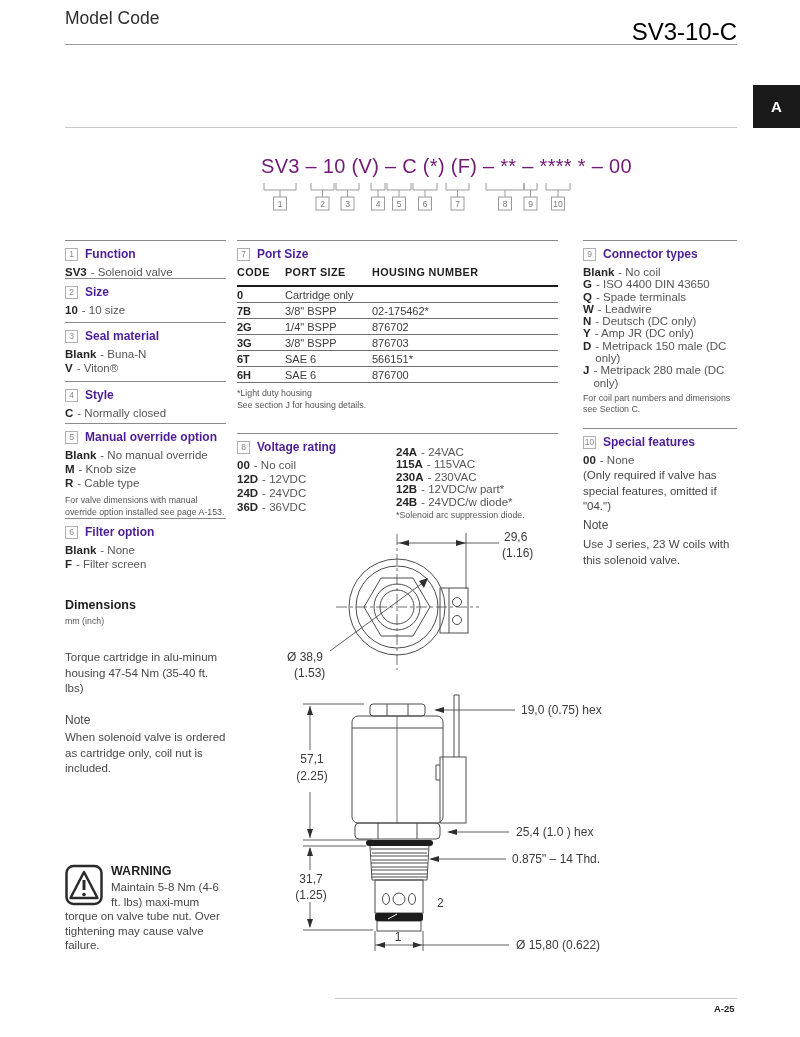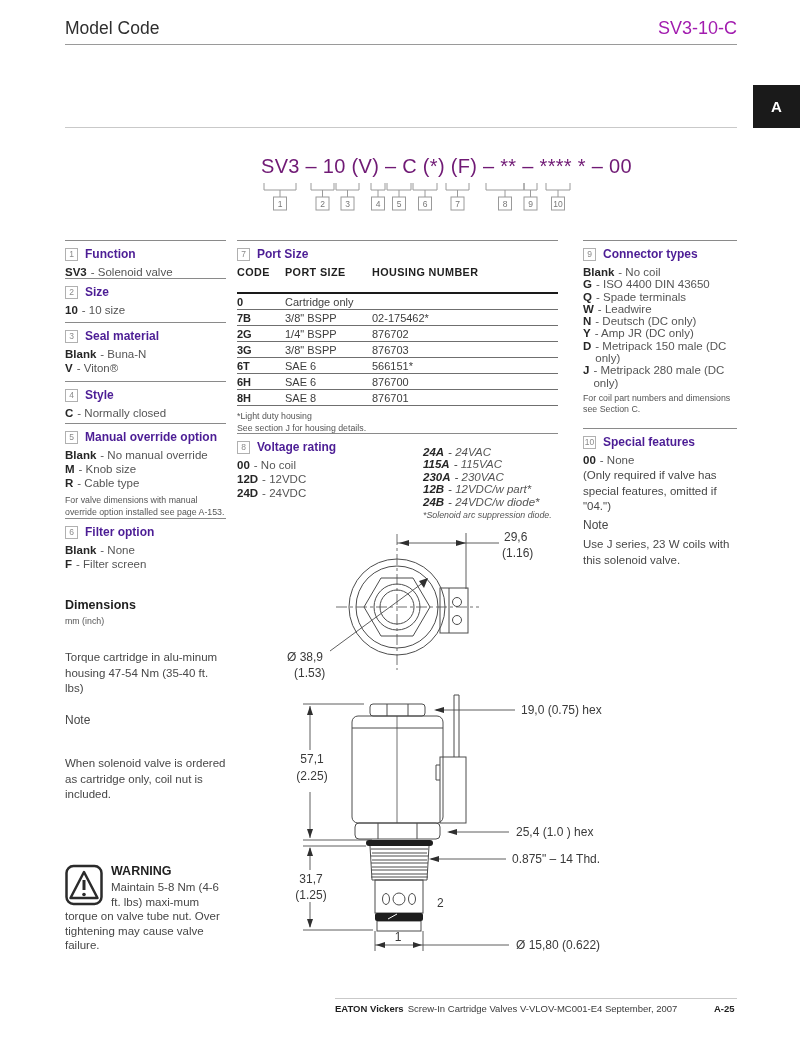--- a/index.html
+++ b/index.html
@@ -1,21 +1,21 @@
 <!DOCTYPE html>
 <html><head>
 <meta charset="utf-8">
 <style>
   html,body { margin:0; padding:0; background:#fff; }
   .page { position:relative; width:800px; height:1037px; background:#fff;
           font-family:"Liberation Sans",sans-serif; color:#333; overflow:hidden; }
 
   
-  .hdr-left  { position:absolute; left:65px; top:18px; font-size:17.5px; color:#2e2e2e; }
-  .hdr-right { position:absolute; right:63px; top:18px; font-size:18px; color:#a21caf; }
+  .hdr-left  { position:absolute; left:65px; top:8px; font-size:17.5px; color:#2e2e2e; }
+  .hdr-right { position:absolute; right:63px; top:18px; font-size:24px; color:#000000; }
   .rule-header { position:absolute; left:65px; top:44px; width:672px; border-top:1px solid #9a9a9a; }
   .rule-sub    { position:absolute; left:65px; top:127px; width:672px; border-top:1px solid #c9c9c9; }
   .tab-a { position:absolute; left:753px; top:85px; width:47px; height:43px; background:#1a1a1a;
            color:#fff; font-weight:bold; font-size:15px; display:flex; align-items:center; justify-content:center; }
 
   
   .mc-string { position:absolute; left:261px; top:155px; font-size:20px; font-weight:normal;
                letter-spacing:.3px; color:#701a75; white-space:nowrap; }
   #mc-brackets { position:absolute; left:250px; top:178px; width:340px; height:42px; }
 
@@ -33,28 +33,28 @@
 
   .entry { display:flex; gap:4px; font-size:11.5px; line-height:13px; margin-bottom:1px; color:#555; }
   .entry .code { font-weight:bold; color:#262626; white-space:nowrap; }
   .entry .desc { flex:1; }
   .col-right .entry { line-height:12.3px; margin-bottom:0; }
   .smallnote { font-size:8.8px; color:#555; line-height:11.5px; margin-top:5px; }
 
   
   .tbl { width:321px; margin-top:3px; }
   .tbl-head, .tr { display:grid; grid-template-columns:48px 87px 1fr; }
-  .tbl-head { border-bottom:2px solid #1a1a1a; padding-bottom:14px; font-weight:bold;
+  .tbl-head { border-bottom:2px solid #1a1a1a; padding-bottom:7px; font-weight:bold;
               font-size:10.8px; letter-spacing:.4px; color:#1f1f1f; }
   .tr { border-bottom:1px solid #6f6f6f; font-size:11px; color:#3d3d3d; height:15px; align-items:center; }
   .tr .c0 { font-weight:bold; color:#262626; }
 
   
   .volt-wrap { position:relative; }
-  .volt-right { position:absolute; left:186px; top:-13px; width:151px;font-style:italic; }
+  .volt-right { position:absolute; left:159px; top:-13px; width:151px; }
   .volt-right .entry { line-height:12.4px; margin-bottom:0; }
 
   
   .blk { position:absolute; left:0; width:100%; }
   .dim-title { font-weight:bold; font-size:12.5px; color:#1f1f1f; }
   .units { font-size:8.8px; color:#555; margin-top:4px; }
   .para { font-size:11.5px; line-height:15.5px; color:#474747; }
   .note-title { font-size:12px; color:#474747; }
 
   
@@ -222,21 +222,21 @@
     </div>
 
     <div class="blk" style="top:358px">
       <div class="dim-title">Dimensions</div>
       <div class="units">mm (inch)</div>
     </div>
 
     <div class="blk para" style="top:410px">Torque cartridge in alu-minum housing 47-54 Nm (35-40 ft. lbs)</div>
 
     <div class="blk note-title" style="top:473px">Note</div>
-    <div class="blk para" style="top:516px">When solenoid valve is ordered as cartridge only, coil nut is included.</div>
+    <div class="blk para" style="top:490px">When solenoid valve is ordered as cartridge only, coil nut is included.</div>
 
     <div class="blk" style="top:622px">
       <svg class="warn-icon" viewBox="0 0 38 42">
         <rect x="1.5" y="2" width="35" height="38" rx="7" fill="none" stroke="#2b2b2b" stroke-width="2.5"></rect>
         <path d="M19 8 L32.5 34 H5.5 Z" fill="none" stroke="#2b2b2b" stroke-width="2.5" stroke-linejoin="round"></path>
         <line x1="19" y1="16" x2="19" y2="26" stroke="#2b2b2b" stroke-width="3"></line>
         <circle cx="19" cy="30.5" r="1.8" fill="#2b2b2b"></circle>
       </svg>
       <div class="warn-title">WARNING</div>
       <div class="warn-text">Maintain 5-8 Nm (4-6 ft. lbs) maxi-mum torque on valve tube nut. Over tightening may cause valve failure.</div>
@@ -288,25 +288,20 @@
               <div class="c1">SAE 6</div>
               <div class="c2">566151*</div>
             </div>
 
             <div class="tr">
               <div class="c0">6H</div>
               <div class="c1">SAE 6</div>
               <div class="c2">876700</div>
             </div>
 
-            <div class="tr">
-              <div class="c0">8H</div>
-              <div class="c1">SAE 8</div>
-              <div class="c2">876701</div>
-            </div>
           </div>
       </div>
       <div class="smallnote">
 
       <div>*Light duty housing</div>
           <div>See section J for housing details.</div>
         </div>
     </div>
 
     <div class="sect" style="top:193px">
@@ -321,20 +316,24 @@
               <span class="code">00</span>
               <span class="desc">- No coil</span>
             </div>
             <div class="entry">
               <span class="code">12D</span>
               <span class="desc">- 12VDC</span>
             </div>
             <div class="entry">
               <span class="code">24D</span>
               <span class="desc">- 24VDC</span>
+            </div>
+            <div class="entry">
+              <span class="code">36D</span>
+              <span class="desc">- 36VDC</span>
             </div>
           </div>
         <div class="volt-right">
           <div>
 
           <div class="entry">
                 <span class="code">24A</span>
                 <span class="desc">- 24VAC</span>
               </div>
               <div class="entry">
@@ -523,18 +522,15 @@
       <text x="512" y="863">0.875" – 14 Thd.</text>
       <text x="311" y="883" text-anchor="middle">31,7</text>
       <text x="311" y="899" text-anchor="middle">(1.25)</text>
       <text x="437" y="907">2</text>
       <text x="398" y="941" text-anchor="middle">1</text>
       <text x="516" y="949">Ø 15,80 (0.622)</text>
     </g>
   </svg>
 
   <div class="footer-rule"></div>
-  <div class="footer-text">
-    <b>EATON Vickers</b><span>Screw-In Cartridge Valves  V-VLOV-MC001-E4 September, 2007</span>
-  </div>
   <div class="footer-page">A-25</div>
 
 </div>
 
 </body></html>

